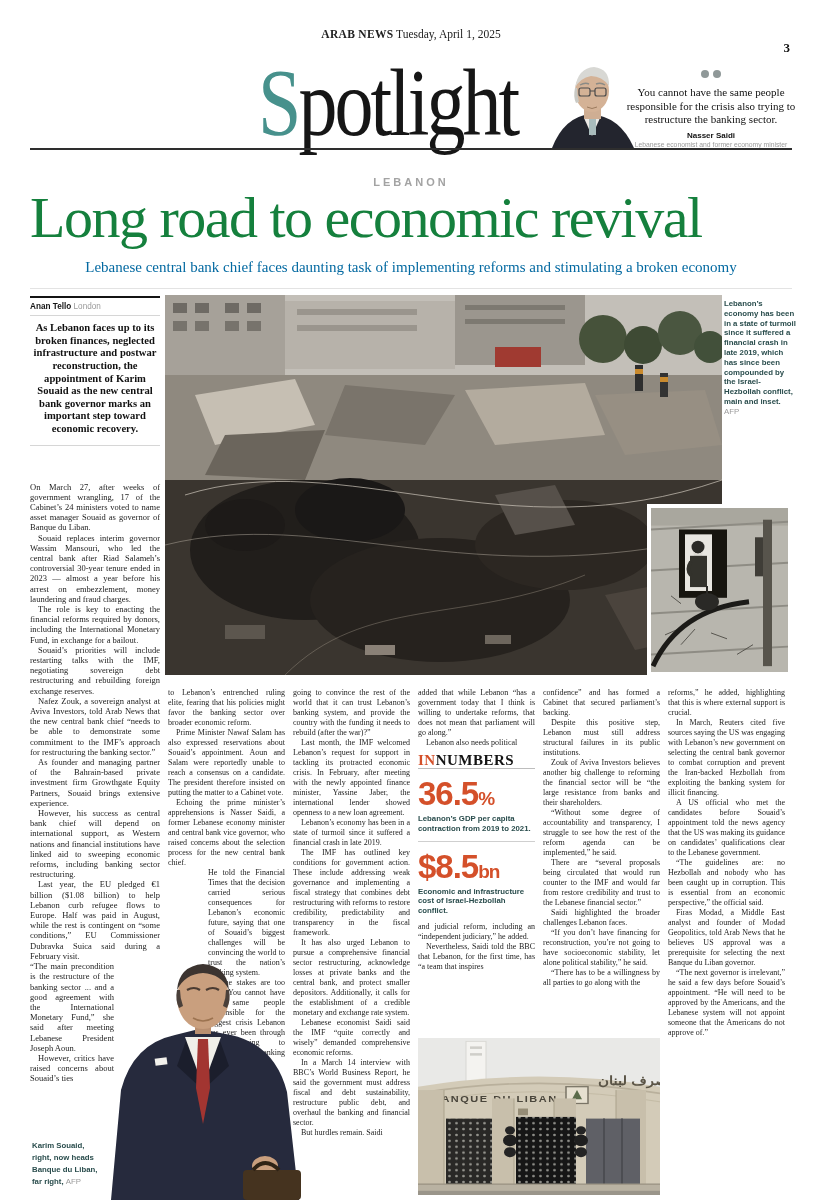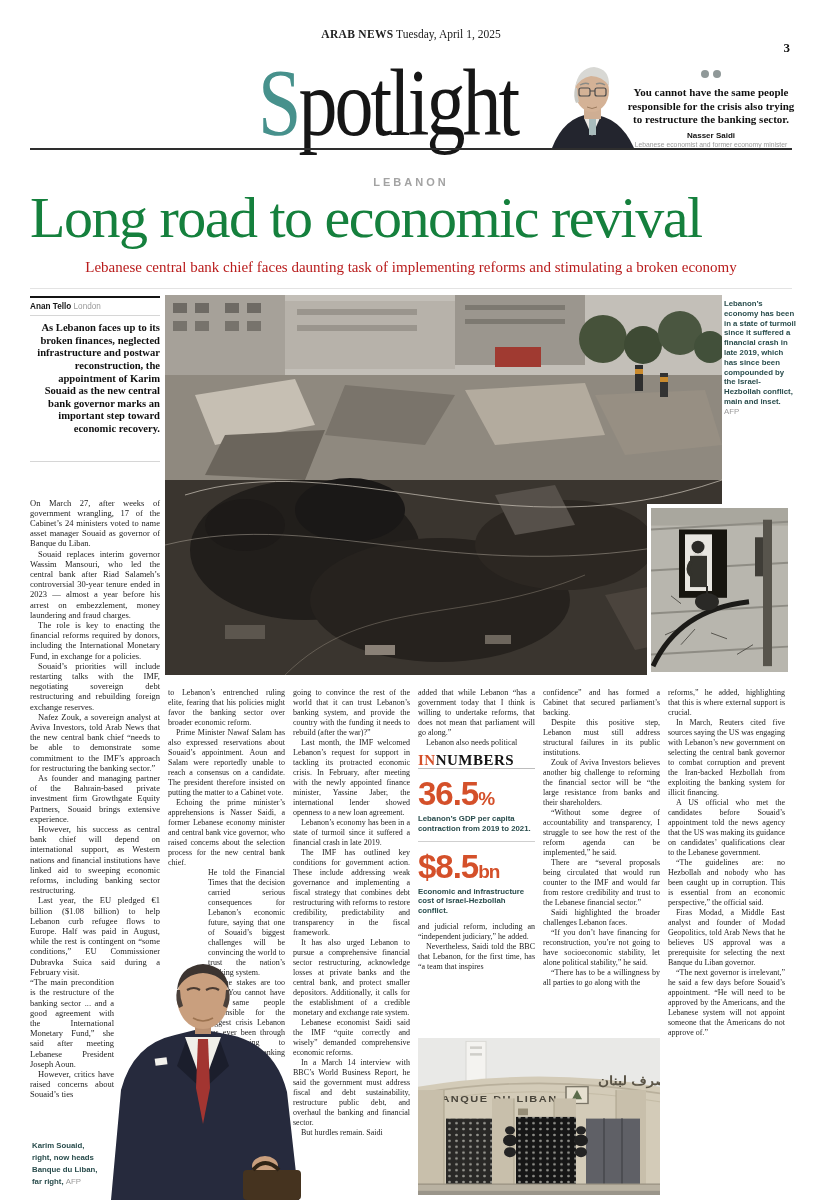--- a/index.html
+++ b/index.html
@@ -10,42 +10,42 @@
   .hdr b{font-weight:bold;letter-spacing:.3px;}
   .pageno{position:absolute;top:40px;right:32px;font-size:13px;font-weight:bold;color:#111;}
   
   .spotlight{position:absolute;left:258px;top:56px;font-size:78px;line-height:1;letter-spacing:-3px;
              color:#161616;transform:scaleY(1.22);transform-origin:left top;font-weight:400;}
   .spotlight .s{color:#47918c;}
   .mast-rule{position:absolute;left:30px;top:148px;width:762px;height:2px;background:#2e2e2e;}
   .headshot{position:absolute;left:546px;top:57px;width:92px;height:91px;}
   .quote{position:absolute;left:622px;top:64px;width:178px;text-align:center;}
   .qmarks span{display:inline-block;width:8px;height:8px;border-radius:50%;background:#8f9898;margin:0 2px;}
-  .qtext{font-size:11px;line-height:13.5px;font-weight:700;color:#111;margin-top:4px;}
+  .qtext{font-size:11px;line-height:13.5px;font-weight:400;color:#111;margin-top:4px;}
   .qname{font-family:"Liberation Sans",sans-serif;font-size:8px;font-weight:bold;color:#111;margin-top:4px;}
   .qrole{font-family:"Liberation Sans",sans-serif;font-size:6.8px;color:#9a9a9a;margin-top:1px;}
   
   .kicker{position:absolute;left:0;top:176px;width:100%;text-align:center;
           font-family:"Liberation Sans",sans-serif;font-size:11px;font-weight:bold;
           letter-spacing:3px;color:#a3a3a3;}
   .headline{position:absolute;left:30px;top:189px;width:762px;text-align:left;
             font-size:58px;line-height:1;letter-spacing:-1.5px;color:#15803d;font-weight:400;}
   .subhead{position:absolute;left:40px;top:259px;width:742px;text-align:center;
-           font-size:15px;color:#b91c1c;}
+           font-size:15px;color:#0369a1;}
   .sub-rule{position:absolute;left:30px;top:288px;width:762px;height:1px;background:#e3e3e3;}
   
   #col1{position:absolute;left:30px;top:296px;width:130px;text-align:justify;
         font-size:8.5px;line-height:10.2px;}
   .by-rule{height:2px;background:#141414;}
   .byline{font-family:"Liberation Sans",sans-serif;font-size:8.2px;padding:4px 0 3px;
           border-bottom:1px solid #d6d6d6;}
   .byline b{color:#141414;}
   .byline .loc{color:#9a9a9a;}
   .intro{font-size:10.6px;line-height:12.6px;font-weight:bold;color:#111;
-         padding:6px 0 25px;border-bottom:1px solid #d6d6d6;text-align:right;}
+         padding:6px 0 9px;border-bottom:1px solid #d6d6d6;text-align:center;}
   #col1 .body{padding-top:6px;margin-top:30px;}
   #col1 p{margin:0;}
   #col1 p + p{text-indent:8px;}
   .spacer-right{float:right;width:46px;height:200px;}
   .spacer-left{float:left;width:40px;height:250px;}
   
   .col{position:absolute;top:688px;width:117px;text-align:justify;
        font-size:8px;line-height:10px;overflow-wrap:break-word;}
   .col p{margin:0;}
   .col p + p{text-indent:8px;}
@@ -117,21 +117,21 @@
   <div id="col1">
     <div class="by-rule"></div>
     <div class="byline">
       <b>Anan Tello</b>
       <span class="loc">London</span>
     </div>
     <div class="intro">As Lebanon faces up to its broken finances, neglected infrastructure and postwar reconstruction, the appointment of Karim Souaid as the new central bank governor marks an important step toward economic recovery.</div>
     <div class="body">
         <p>On March 27, after weeks of government wrangling, 17 of the Cabinet’s 24 ministers voted to name asset manager Souaid as governor of Banque du Liban.</p>
         <p>Souaid replaces interim governor Wassim Mansouri, who led the central bank after Riad Salameh’s controversial 30-year tenure ended in 2023 — almost a year before his arrest on embezzlement, money laundering and fraud charges.</p>
-        <p>The role is key to enacting the financial reforms required by donors, including the International Monetary Fund, in exchange for a policies.</p>
+        <p>The role is key to enacting the financial reforms required by donors, including the International Monetary Fund, in exchange for a bailout.</p>
         <p>Souaid’s priorities will include restarting talks with the IMF, negotiating sovereign debt restructuring and rebuilding foreign exchange reserves.</p>
         <p>Nafez Zouk, a sovereign analyst at Aviva Investors, told Arab News that the new central bank chief “needs to be able to demonstrate some commitment to the IMF’s approach for restructuring the banking sector.”</p>
         <p>As founder and managing partner of the Bahrain-based private investment firm Growthgate Equity Partners, Souaid brings extensive experience.</p>
         <p>However, his success as central bank chief will depend on international support, as Western nations and financial institutions have linked aid to sweeping economic reforms, including banking sector restructuring.</p>
         <p>Last year, the EU pledged €1 billion ($1.08 billion) to help Lebanon curb refugee flows to Europe. Half was paid in August, while the rest is contingent on “some conditions,” EU Commissioner Dubravka Suica said during a February visit.</p>
       </div>
     <div>
       <div class="spacer-right"></div>
       <div>
           <p>“The main precondition is the restructure of the banking sector ... and a good agreement with the International Monetary Fund,” she said after meeting Lebanese President Joseph Aoun.</p>

